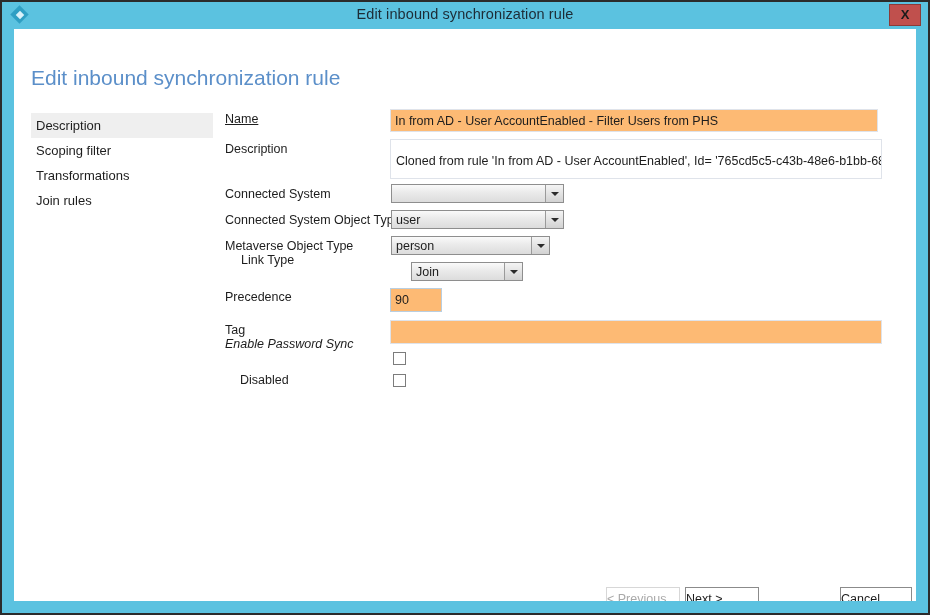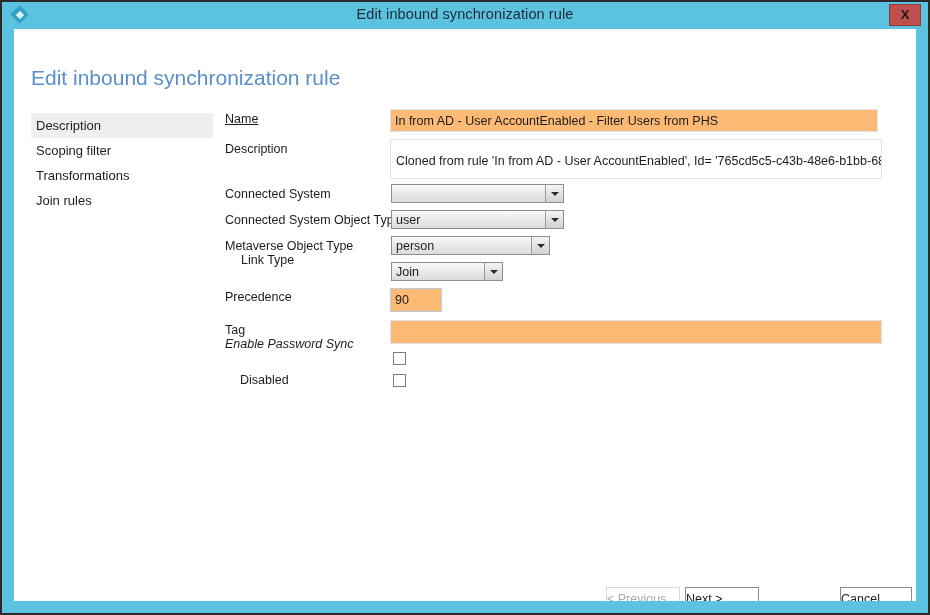--- a/index.html
+++ b/index.html
@@ -263,21 +263,21 @@
       <div class="combo-arrow-btn"></div>
     </div>
 
     <div class="field-label" style="left:211px; top:210px;">Metaverse Object Type</div>
     <div class="combo" style="left:377px; top:207px; width:159px;">
       <div class="combo-value">person</div>
       <div class="combo-arrow-btn"></div>
     </div>
 
     <div class="field-label" style="left:211px; top:224px;margin-left:16px;">Link Type</div>
-    <div class="combo" style="left:377px; top:233px; width:112px;">
+    <div class="combo" style="left:397px; top:233px; width:112px;">
       <div class="combo-value">Join</div>
       <div class="combo-arrow-btn"></div>
     </div>
 
     <div class="field-label" style="left:211px; top:261px;">Precedence</div>
     <input class="text-input focus-box" type="text" style="left: 376px; top: 259px; width: 52px; height: 24px;" value="90">
 
     <div class="field-label" style="left:211px; top:294px;">Tag</div>
     <input class="text-input" type="text" style="left: 376px; top: 291px; width: 492px; height: 24px;" value="">
 

